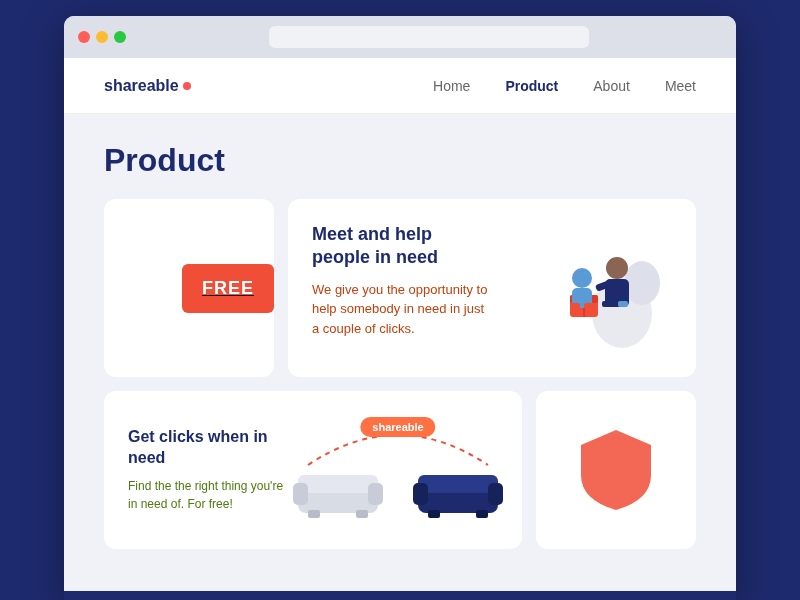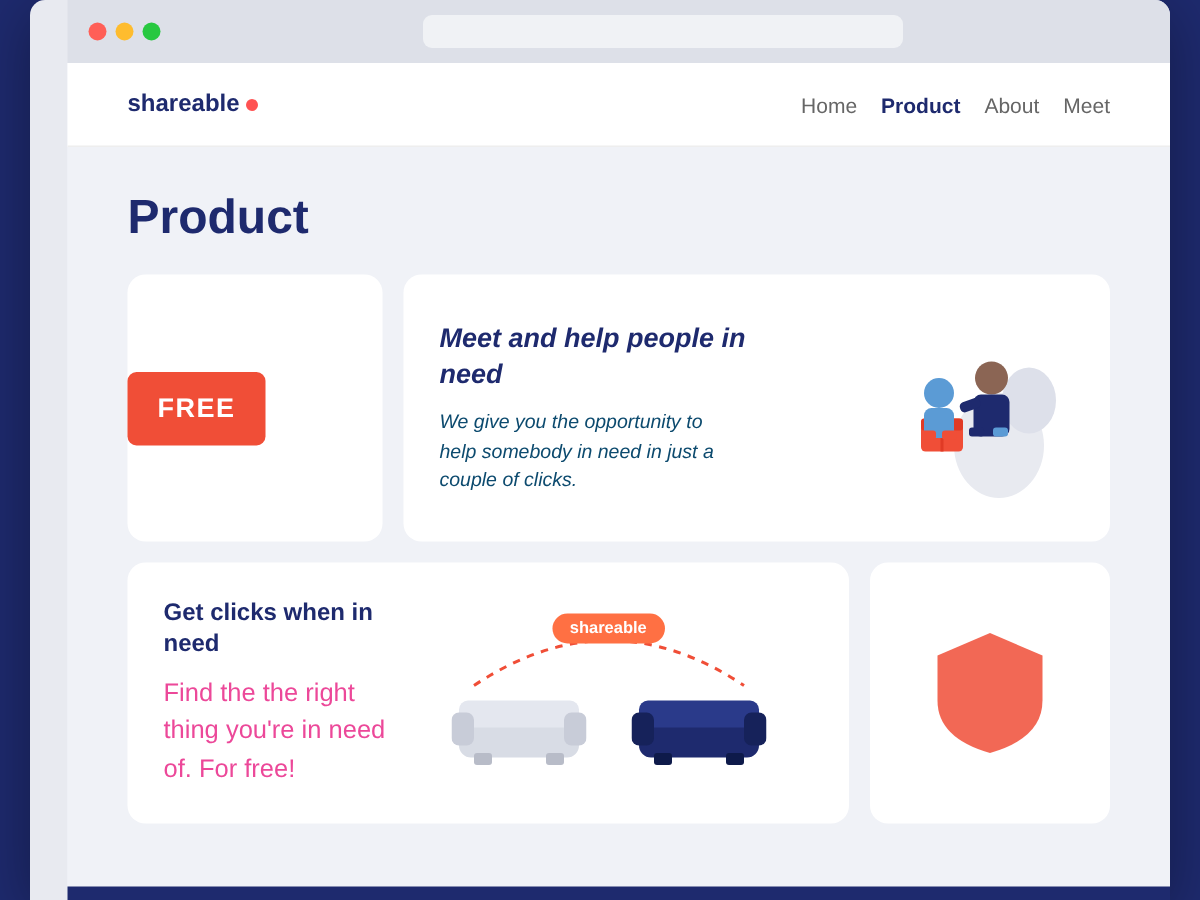--- a/index.html
+++ b/index.html
@@ -10,26 +10,26 @@
       background: #1e2a6e;
       font-family: -apple-system, BlinkMacSystemFont, 'Segoe UI', sans-serif;
       display: flex;
       flex-direction: column;
       align-items: center;
       justify-content: flex-start;
     }
 
     
     .browser-chrome {
-      width: 760px;
+      width: 672px;
+      margin-top: 16px;
       background: #e8eaf0;
       border-radius: 10px 10px 0 0;
       overflow: hidden;
       box-shadow: 0 8px 40px rgba(0,0,0,0.35);
-      padding-left: 25px;
     }
 
     .browser-toolbar {
       background: #dde0e8;
       padding: 10px 14px;
       display: flex;
       align-items: center;
       gap: 10px;
     }
 
@@ -84,21 +84,21 @@
 
     .logo-dot {
       width: 8px;
       height: 8px;
       background: #ff5252;
       border-radius: 50%;
     }
 
     .nav-links {
       display: flex;
-      gap: 16px;
+      gap: 35px;
       align-items: center;
     }
 
     .nav-link {
       font-size: 14px;
       color: #666;
       text-decoration: none;
       cursor: pointer;
     }
 
@@ -128,64 +128,64 @@
     }
 
     
     .card-small {
       background: white;
       border-radius: 12px;
       width: 170px;
       min-height: 150px;
       display: flex;
       align-items: center;
-      justify-content: flex-start;
+      justify-content: flex-end;
       flex-shrink: 0;
+      text-decoration: underline;
     }
 
     .free-badge {
       background: #f04e37;
       color: white;
       font-size: 18px;
       font-weight: 700;
       padding: 14px 20px;
       border-radius: 6px;
       letter-spacing: 1px;
     }
 
     
     .card-hero {
       background: white;
       border-radius: 12px;
       flex: 1;
       min-height: 150px;
       display: flex;
-      align-items: center;
+      align-items: flex-start;
       padding: 24px;
       position: relative;
       overflow: hidden;
-      font-style: italic;
     }
 
     .card-hero-text {
       flex: 1;
       z-index: 1;
     }
 
     .card-hero-title {
       font-size: 18px;
       font-weight: 700;
       color: #1e2a6e;
       margin-bottom: 10px;
       line-height: 1.3;
     }
 
     .card-hero-desc {
       font-size: 13px;
-      color: #0c4a6e;
+      color: #c2410c;
       line-height: 1.5;
       max-width: 200px;
     }
 
     
     .hero-illustration {
       width: 180px;
       height: 130px;
       position: relative;
       flex-shrink: 0;
@@ -216,22 +216,22 @@
 
     .card-items-title {
       font-size: 16px;
       font-weight: 700;
       color: #1e2a6e;
       margin-bottom: 8px;
       line-height: 1.3;
     }
 
     .card-items-desc {
-      font-size: 17px;
-      color: #ec4899;
+      font-size: 12px;
+      color: #4d7c0f;
       line-height: 1.5;
     }
 
     .card-items-illustration {
       flex: 1;
       display: flex;
       align-items: center;
       justify-content: center;
       position: relative;
     }

